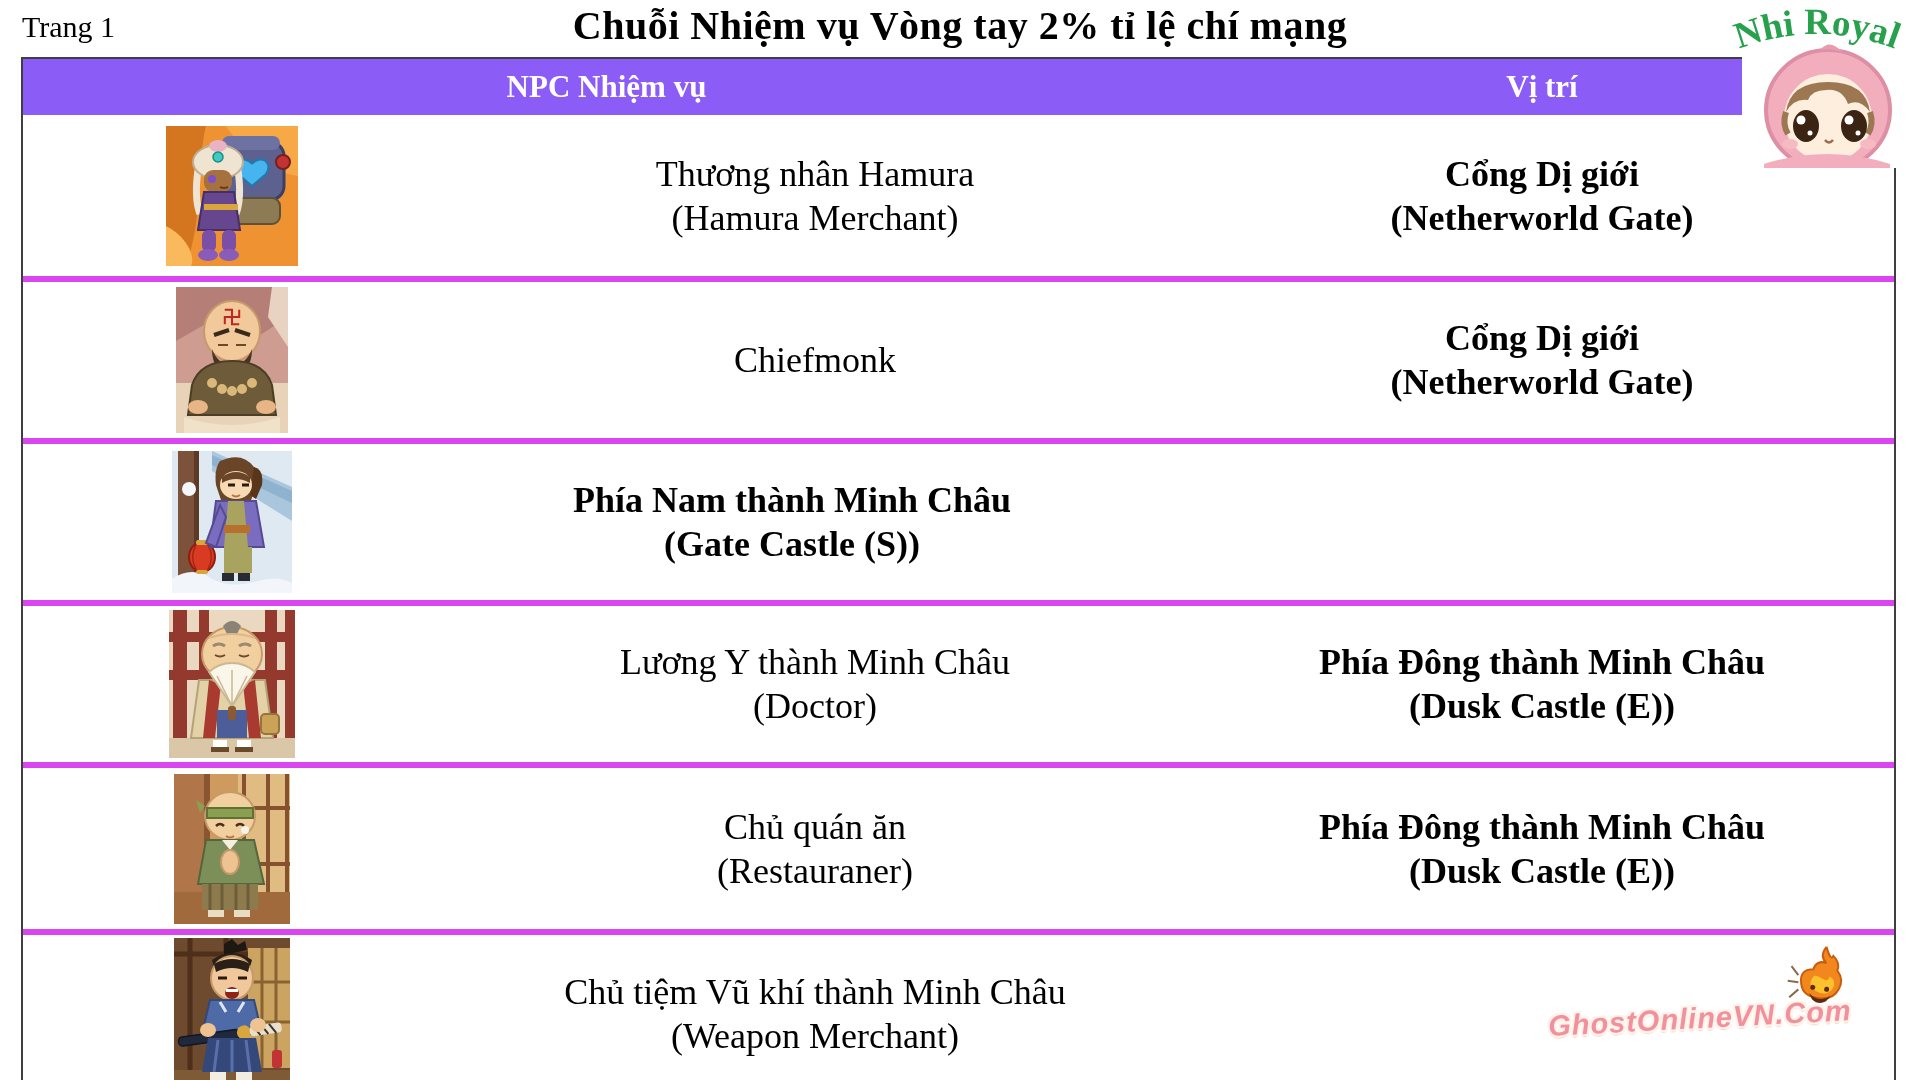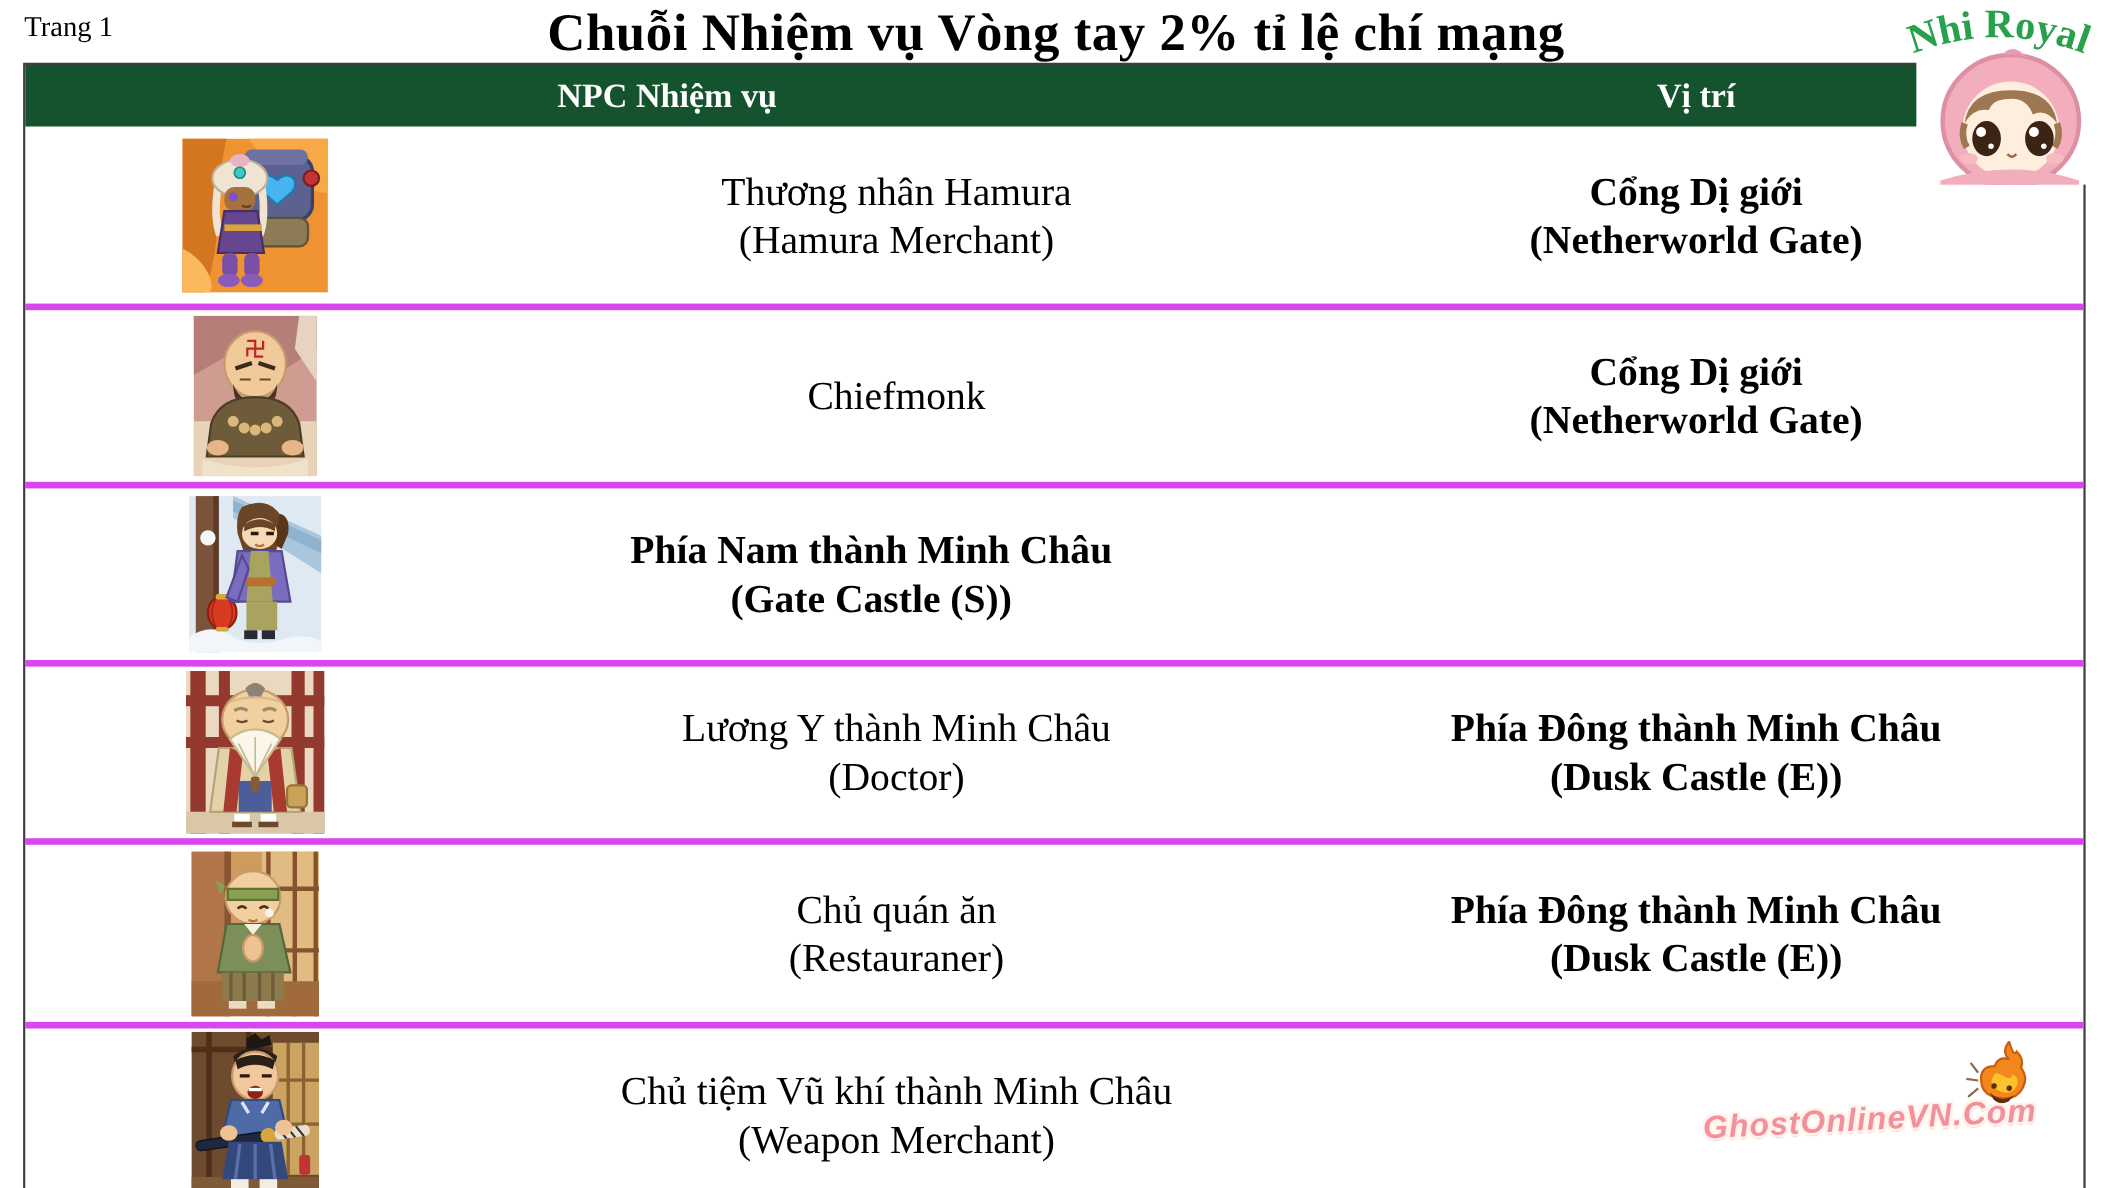--- a/index.html
+++ b/index.html
@@ -1,22 +1,22 @@
 <!DOCTYPE html>
 <html><head>
 <meta charset="utf-8">
 <style>
   html,body{margin:0;padding:0;background:#ffffff;}
   .page{position:relative;width:1920px;height:1080px;background:#fff;overflow:hidden;
         font-family:"Liberation Serif","DejaVu Serif",serif;color:#000;}
-  .page-label{position:absolute;left:22px;top:10px;font-size:26px;}
-  .doc-title{position:absolute;left:0;right:0;top:2px;text-align:center;font-size:48px;font-weight:bold;letter-spacing:0.5px;}
+  .page-label{position:absolute;left:22px;top:10px;font-size:30px;}
+  .doc-title{position:absolute;left:0;right:0;top:2px;text-align:center;font-size:40px;font-weight:bold;letter-spacing:0.5px;}
   .quest-table{position:absolute;left:21px;top:57px;width:1875px;box-sizing:border-box;
                border:2px solid #3f3f3f;border-bottom-width:3px;background:#fff;}
-  .t-header{display:flex;height:56px;background:#14532d;color:#fff;font-weight:bold;font-size:31px;align-items:center;}
+  .t-header{display:flex;height:56px;background:#8b5cf6;color:#fff;font-weight:bold;font-size:31px;align-items:center;}
   .t-header .hc{display:flex;align-items:center;justify-content:center;}
   .hc-npc{width:1167px;}
   .hc-loc{width:704px;}
   .t-row{display:flex;border-top:6px solid #d946ef;}
   .t-row.first{border-top:none;}
   .r1{height:161px}.r2{height:156px}.r3{height:156px}.r4{height:156px}.r5{height:161px}.r6{height:158px}
   .cell{display:flex;flex-direction:column;align-items:center;justify-content:center;box-sizing:border-box;}
   .cell-img{width:417px;}
   .cell-name{width:750px;}
   .cell-loc{width:704px;font-weight:bold;}

